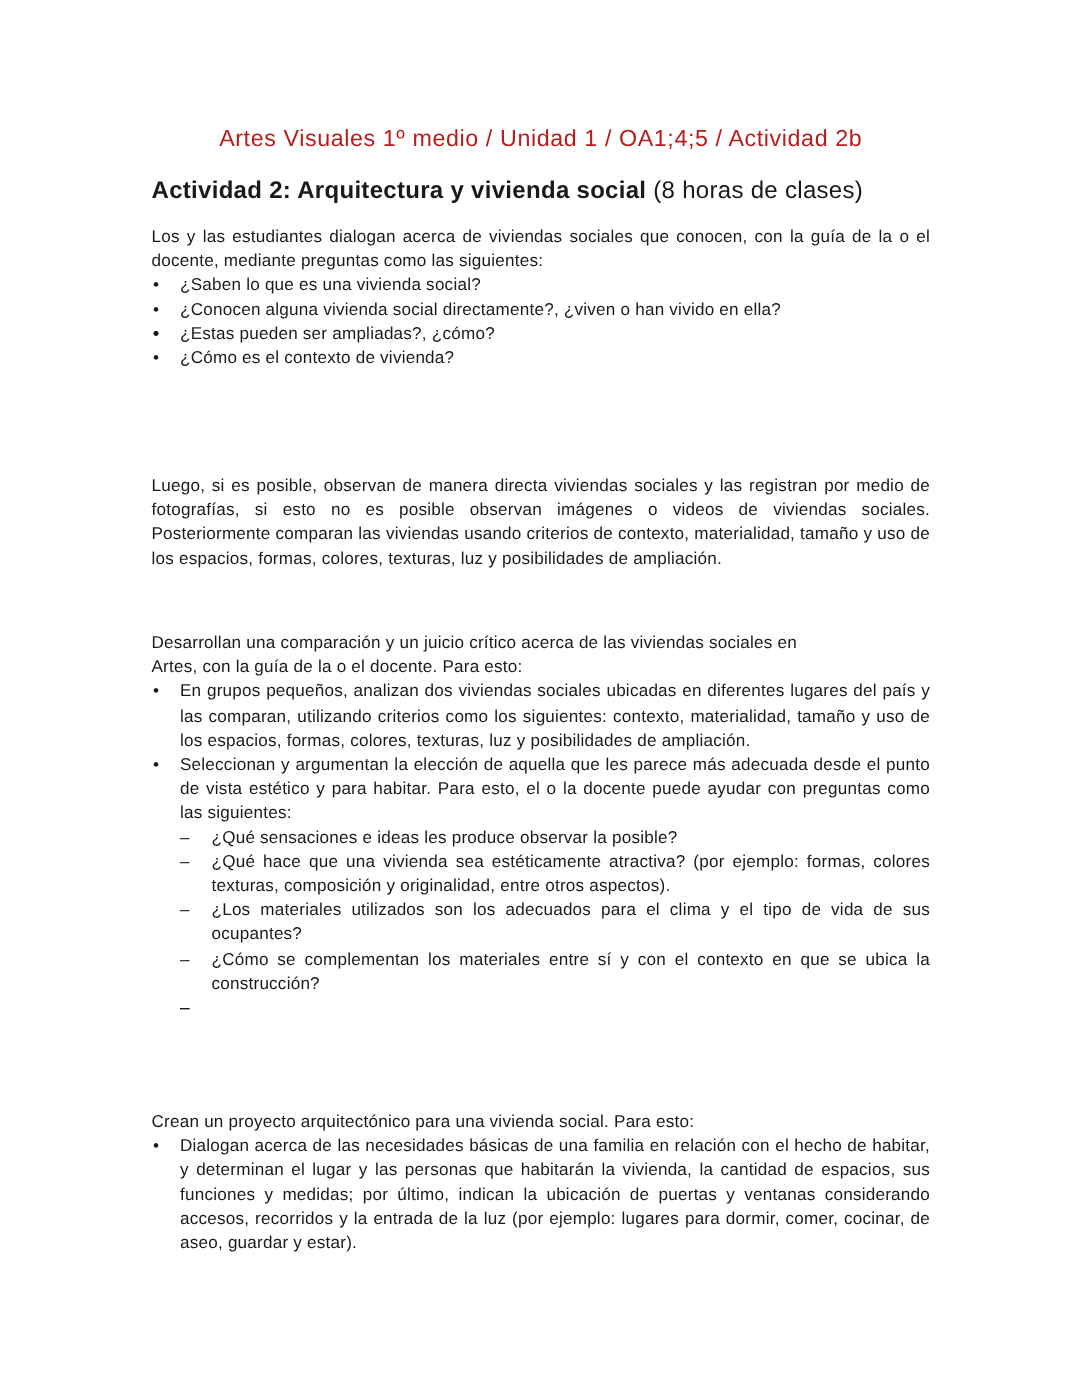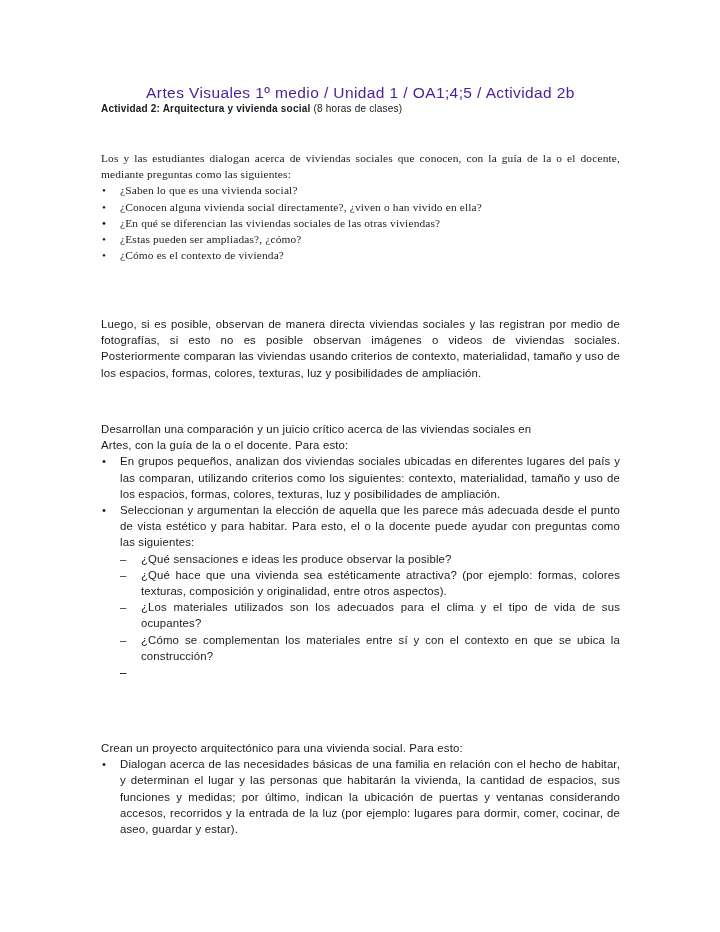--- a/index.html
+++ b/index.html
@@ -1,49 +1,49 @@
 <!DOCTYPE html>
 <html><head>
 <meta charset="utf-8">
 <style>
   html, body { margin:0; padding:0; background:#ffffff; }
   body { width:720px; height:932px; position:relative; overflow:hidden;
          font-family:"Liberation Sans", sans-serif; color:#1a1a1a; }
   .page { position:absolute; left:101px; top:0; width:519px; }
   .title { position:absolute; left:0; top:84px; width:519px; text-align:center;
            font-size:15.5px; letter-spacing:0.4px; }
-  .heading { position:absolute; left:0; top:103px; font-size:10px; letter-spacing:0.2px; white-space:nowrap;text-align:right; }
+  .heading { position:absolute; left:0; top:119px; font-size:16px; letter-spacing:0.2px; white-space:nowrap;text-align:right; }
   .heading b { font-weight:bold; }
   .block { position:absolute; left:0; width:519px; font-size:11.4px; line-height:16.2px; letter-spacing:0.15px; }
   .block p { margin:0; text-align:justify; }
   .block p.left { text-align:left; }
   ul { list-style:none; margin:0; padding:0; }
   li { position:relative; padding-left:19px; text-align:justify; }
   li .bullet { position:absolute; left:1px; top:0; }
   ul.dash li { padding-left:40px; }
   ul.dash li .bullet { left:19px; }
 </style>
 </head>
 <body>
 
 <div class="page">
 
-  <div class="title" style="color: #4c1d95;">Artes Visuales 1º medio / Unidad 1 / OA1;4;5 / Actividad 2b</div>
+  <div class="title" style="color: #b91c1c;">Artes Visuales 1º medio / Unidad 1 / OA1;4;5 / Actividad 2b</div>
 
   <div class="heading">
     <b>Actividad 2: Arquitectura y vivienda social</b><span> (8 horas de clases)</span>
   </div>
 
-  <div class="block" style="top:150px;font-family:Liberation Serif, serif;">
+  <div class="block" style="top:150px;">
     <p>Los y las estudiantes dialogan acerca de viviendas sociales que conocen, con la guía de la o el docente, mediante preguntas como las siguientes:</p>
     <ul>
       <li><span class="bullet">•</span><span>¿Saben lo que es una vivienda social?</span></li>
       <li><span class="bullet">•</span><span>¿Conocen alguna vivienda social directamente?, ¿viven o han vivido en ella?</span></li>
       <li><span class="bullet">•</span></li>
-      <li><span class="bullet">•</span><span>¿En qué se diferencian las viviendas sociales de las otras viviendas?</span></li>
+      <li><span class="bullet">•</span></li>
       <li><span class="bullet">•</span><span>¿Estas pueden ser ampliadas?, ¿cómo?</span></li>
       <li><span class="bullet">•</span><span>¿Cómo es el contexto de vivienda?</span></li>
     </ul>
   </div>
 
   <div class="block" style="top:316px;">
     <p>Luego, si es posible, observan de manera directa viviendas sociales y las registran por medio de fotografías, si esto no es posible observan imágenes o videos de viviendas sociales. Posteriormente comparan las viviendas usando criterios de contexto, materialidad, tamaño y uso de los espacios, formas, colores, texturas, luz y posibilidades de ampliación.</p>
   </div>
 
   <div class="block" style="top:421px;">

